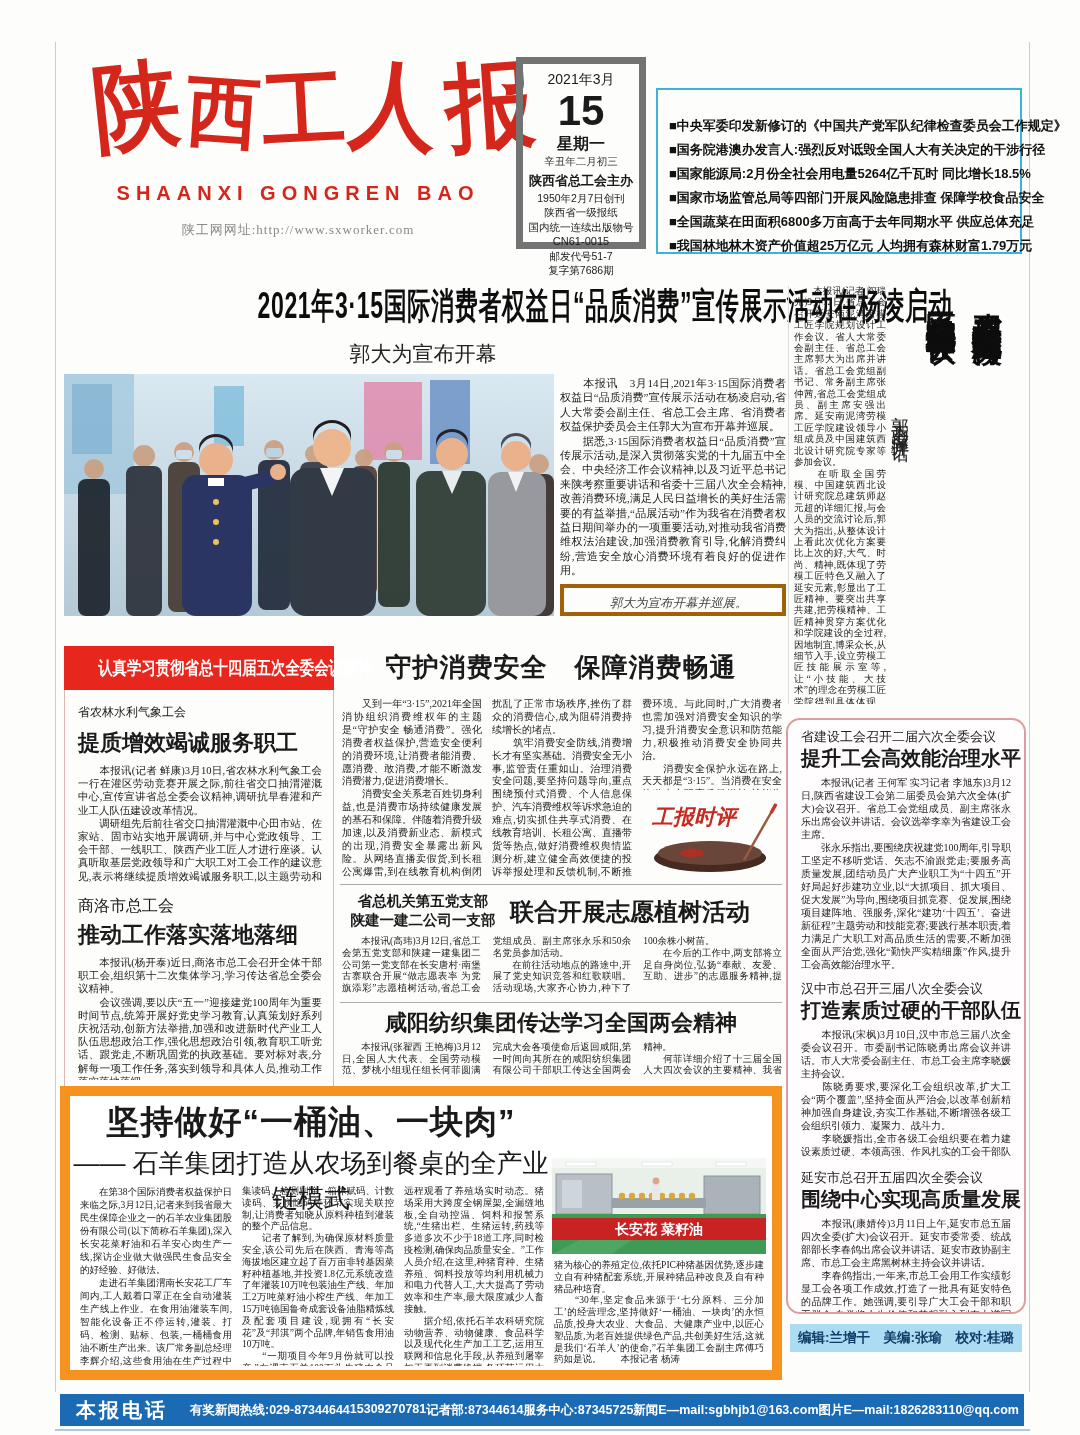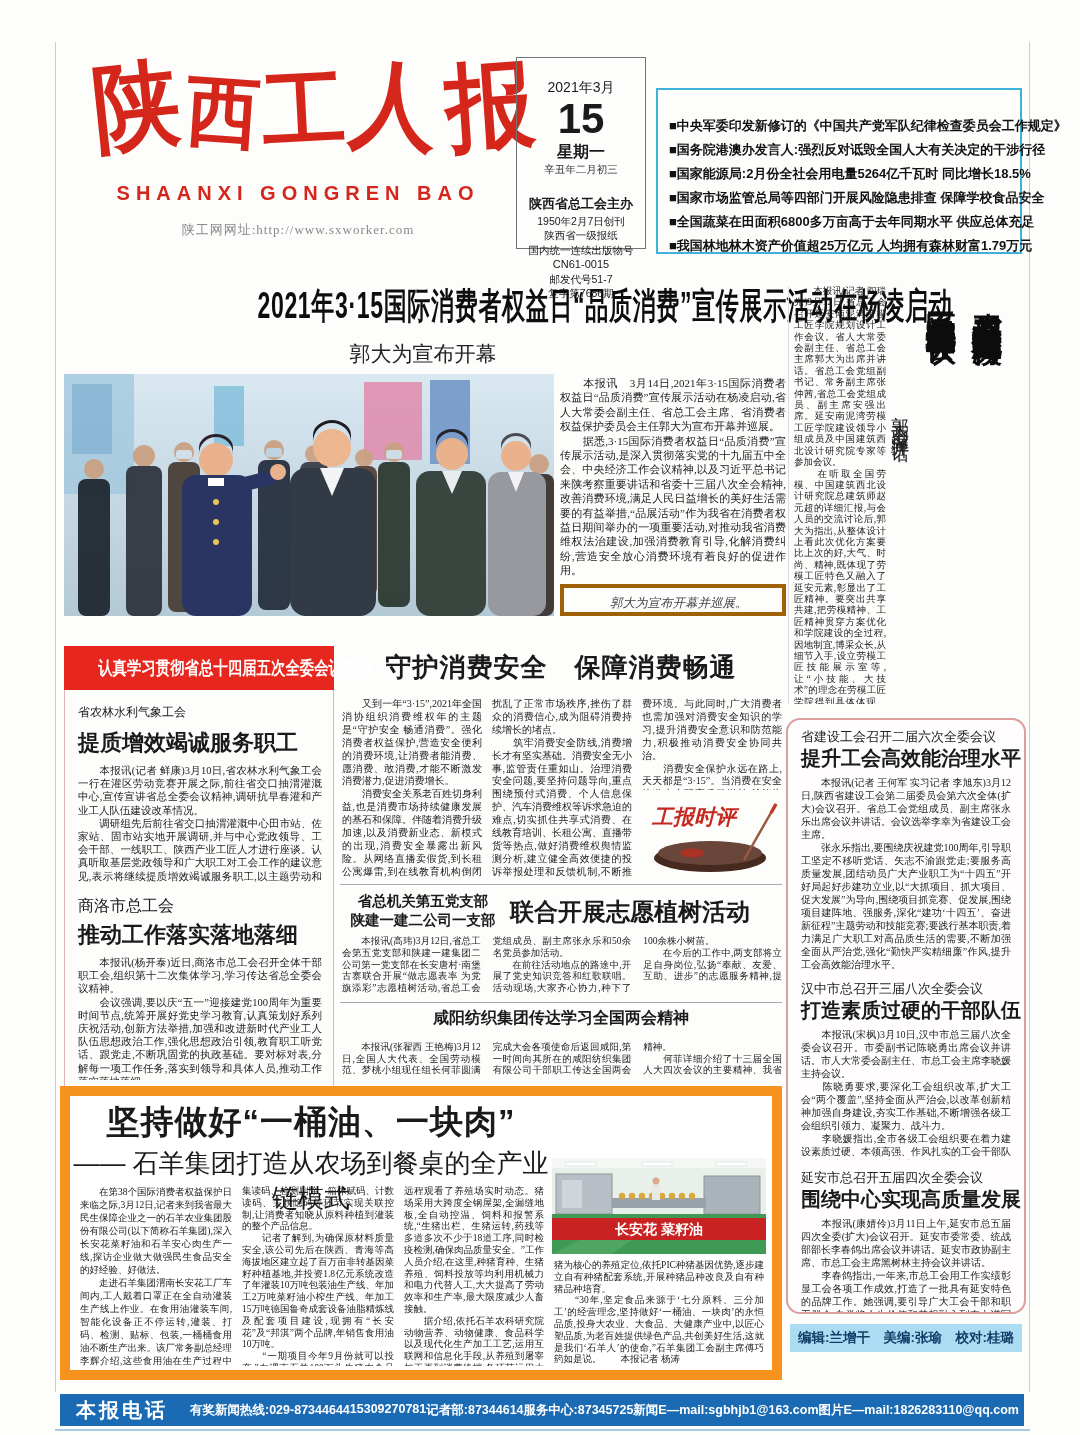--- a/index.html
+++ b/index.html
@@ -8,21 +8,21 @@
   .abs{position:absolute;}
   .sans{font-family:"Liberation Sans",sans-serif;}
   .pre{white-space:pre-line;}
   .hide{overflow:hidden;}
   .hairline{background:#cccccc;}
   .red{color:#d5261b;}
   
   .mast-char{display:inline-block;font-weight:bold;color:#d5261b;font-size:96px;line-height:110px;
              font-family:"Liberation Serif",serif;}
   
-  .datebox{border:1px solid #737373;text-align:center;box-sizing:border-box;padding-top:20px;}
+  .datebox{border:7px solid #737373;text-align:center;box-sizing:border-box;padding-top:6px;}
   .datebox div{line-height:1.35;}
   
   .newsbox{border:2px solid #3eb3da;box-sizing:border-box;}
   .newsitem{font-size:13px;font-weight:bold;line-height:24px;white-space:nowrap;color:#111;}
   
   .bighead{font-weight:bold;white-space:nowrap;display:inline-block;transform:scaleX(0.64);
            transform-origin:center;font-size:36px;letter-spacing:1px;color:#0d0d0d;}
   
   .vert{writing-mode:vertical-rl;}
   
@@ -51,21 +51,21 @@
   </div>
   <div class="red sans" style="font-weight:bold;font-size:20px;letter-spacing:6px;margin-top:8px;">SHAANXI GONGREN BAO</div>
   <div style="font-size:13px;color:#8a8a8a;margin-top:16px;letter-spacing:1px;">陕工网网址:http://www.sxworker.com</div>
 </div>
 
 <div class="abs datebox sans" style="left:516px;top:57px;width:130px;height:192px;">
   <div style="font-size:14px;">2021年3月</div>
   <div style="font-size:42px;font-weight:bold;line-height:44px;">15</div>
   <div style="font-size:16px;font-weight:bold;">星期一</div>
   <div style="font-size:10.5px;color:#333;">辛丑年二月初三</div>
-  <div style="font-size:13px;font-weight:bold;margin-top:18px;">陕西省总工会主办</div>
+  <div style="font-size:13px;font-weight:bold;margin-top:3px;">陕西省总工会主办</div>
   <div style="font-size:10.5px;margin-top:2px;">1950年2月7日创刊</div>
   <div style="font-size:10.5px;">陕西省一级报纸</div>
   <div style="font-size:10.5px;">国内统一连续出版物号</div>
   <div style="font-size:11px;">CN61-0015</div>
   <div style="font-size:10.5px;">邮发代号51-7</div>
   <div style="font-size:10.5px;">复字第7686期</div>
 </div>
 
 <div class="abs newsbox" style="left:656px;top:88px;width:366px;height:166px;">
   <div style="padding:24px 11px 0 11px;">
@@ -200,21 +200,21 @@
   <div>省总机关第五党支部</div>
   <div>陕建一建二公司一支部</div>
 </div>
 <div class="abs sans" style="left:510px;top:896px;width:272px;font-size:24px;font-weight:bold;">联合开展志愿植树活动</div>
 <div class="abs bodytxt pre" style="left:342px;top:936px;width:440px;height:60px;font-size:9.5px;line-height:11.8px;columns:3;column-gap:12px;column-fill:auto;">　　本报讯(高玮)3月12日,省总工会第五党支部和陕建一建集团二公司第一党支部在长安唐村·南堡古寨联合开展“做志愿表率 为党旗添彩”志愿植树活动,省总工会党组成员、副主席张永乐和50余名党员参加活动。
 　　在前往活动地点的路途中,开展了党史知识竞答和红歌联唱。活动现场,大家齐心协力,种下了100余株小树苗。
 　　在今后的工作中,两支部将立足自身岗位,弘扬“奉献、友爱、互助、进步”的志愿服务精神,提振干事创业的精气神,为党旗增辉。</div>
 
 <div class="abs hairline" style="left:340px;top:1002px;width:442px;height:1px;background:#aaa;"></div>
 
-<div class="abs colhead" style="left:340px;top:1008px;width:442px;font-size:16px;">咸阳纺织集团传达学习全国两会精神</div>
+<div class="abs colhead" style="left:340px;top:1008px;width:442px;font-size:22px;">咸阳纺织集团传达学习全国两会精神</div>
 <div class="abs bodytxt pre" style="left:342px;top:1042px;width:440px;height:44px;font-size:9.5px;line-height:11.6px;columns:3;column-gap:12px;column-fill:auto;">　　本报讯(张翟西 王艳梅)3月12日,全国人大代表、全国劳动模范、梦桃小组现任组长何菲圆满完成大会各项使命后返回咸阳,第一时间向其所在的咸阳纺织集团有限公司干部职工传达全国两会精神。
 　　何菲详细介绍了十三届全国人大四次会议的主要精神、我省代表团主要活动、工作情况以及学习宣传贯彻会议精神的要求,与会人员认真听讲,不时记录。两会期间,何菲积极建言献策,履职尽责,提出了“传承梦桃精神、加强产业工人在岗培训”等建议,受到《工人日报》《陕西工人报》等媒体高度关注。</div>
 
 <div class="abs pinkbox hide" style="left:786px;top:718px;width:240px;height:596px;">
   <div class="kicker">省建设工会召开二届六次全委会议</div>
   <div class="rtitle">提升工会高效能治理水平</div>
   <div class="rbody pre" style="max-height:208px;margin-top:4px;">　　本报讯(记者 王何军 实习记者 李旭东)3月12日,陕西省建设工会第二届委员会第六次全体(扩大)会议召开。省总工会党组成员、副主席张永乐出席会议并讲话。会议选举李幸为省建设工会主席。
 　　张永乐指出,要围绕庆祝建党100周年,引导职工坚定不移听党话、矢志不渝跟党走;要服务高质量发展,团结动员广大产业职工为“十四五”开好局起好步建功立业,以“大抓项目、抓大项目、促大发展”为导向,围绕项目抓竞赛、促发展,围绕项目建阵地、强服务,深化“建功‘十四五’、奋进新征程”主题劳动和技能竞赛;要践行基本职责,着力满足广大职工对高品质生活的需要,不断加强全面从严治党,强化“勤快严实精细廉”作风,提升工会高效能治理水平。</div>
   <div class="kicker" style="margin-top:9px;">汉中市总召开三届八次全委会议</div>
   <div class="rtitle">打造素质过硬的干部队伍</div>

